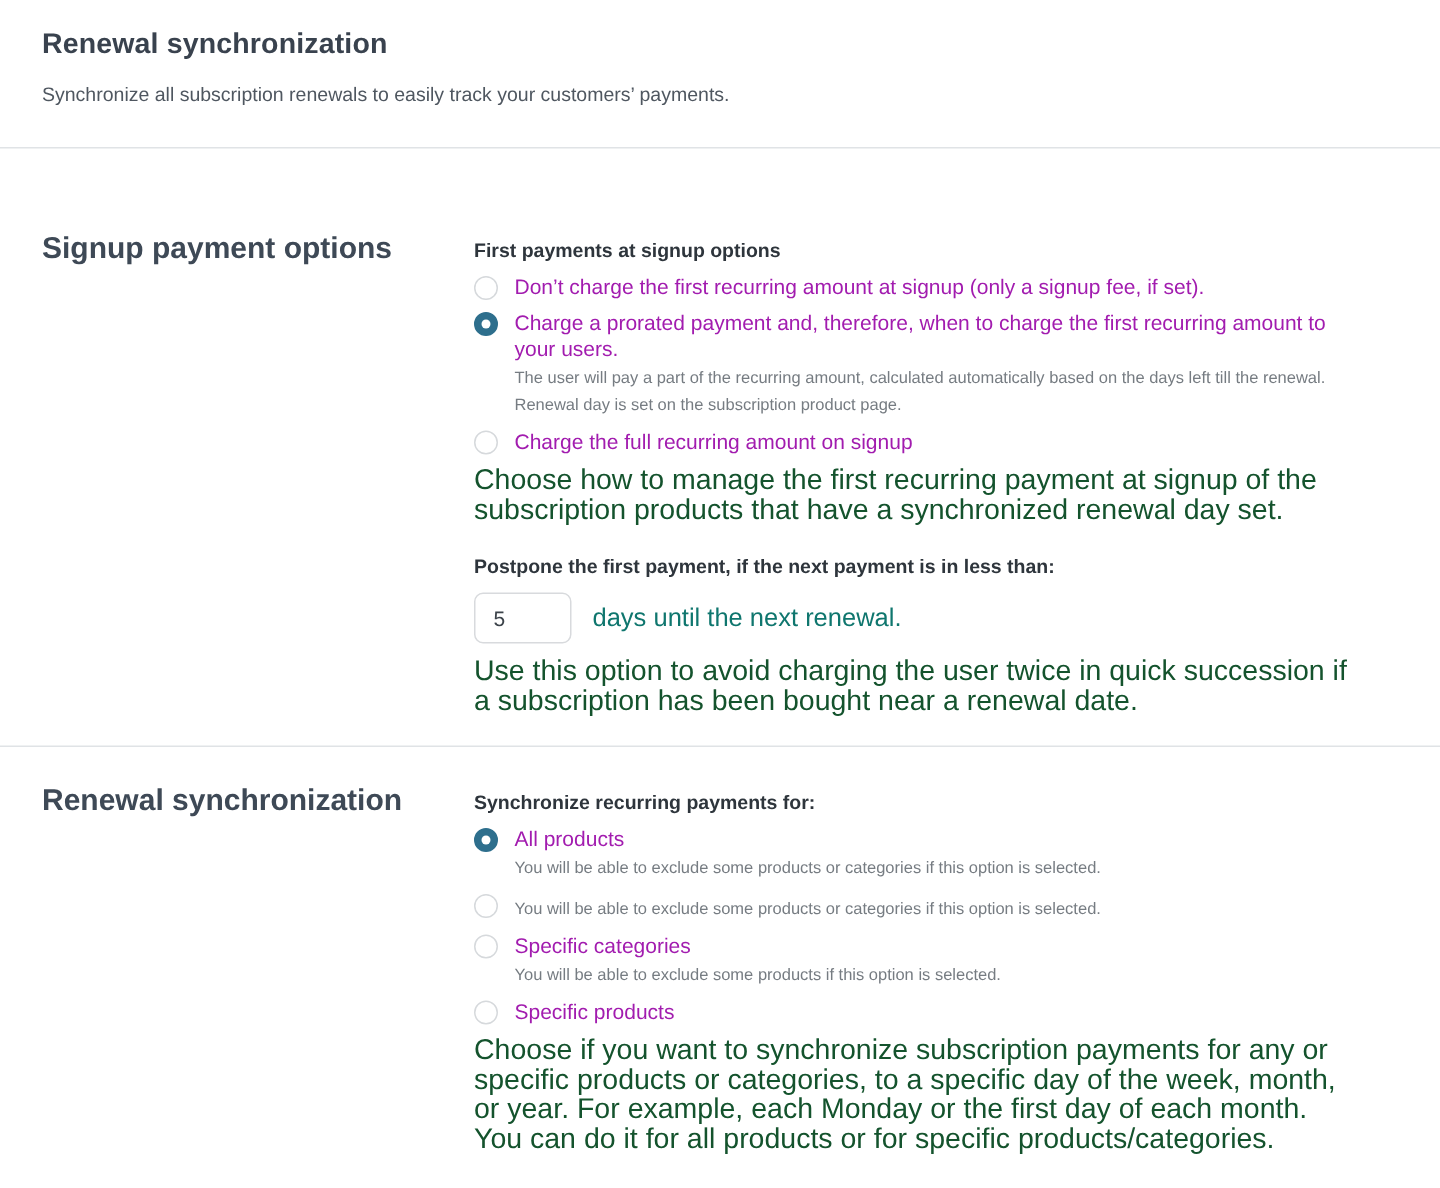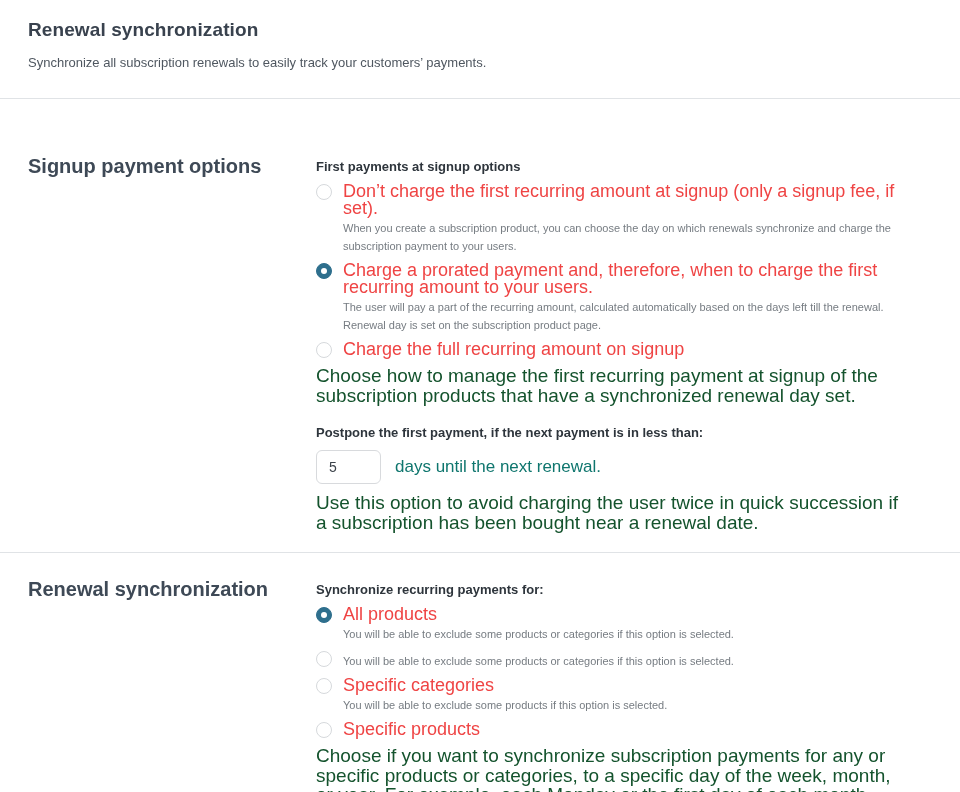--- a/index.html
+++ b/index.html
@@ -49,21 +49,21 @@
     flex: none; width: 16px; height: 16px; margin-top: 1px;
     border-radius: 50%; border: 1px solid #d6d9dc; background: #fff;
     position: relative;
   }
   .option.checked .radio { background: #2e6f8d; border-color: #2e6f8d; }
   .option.checked .radio::after {
     content: ""; position: absolute; left: 50%; top: 50%;
     width: 6px; height: 6px; margin: -3px 0 0 -3px;
     border-radius: 50%; background: #fff;
   }
-  .option-label { font-size: 18px; color: #ef4444; line-height: 17px; }
+  .option-label { font-size: 14px; color: #a21caf; line-height: 17px; }
   .option-desc {
     font-size: 11px; color: #767c82; line-height: 18px;
     margin-top: 2px; max-width: 548px;
   }
 
   .footnote {
     font-size: 19px; color: #14532d; line-height: 19.5px;
     margin-top: 8px; max-width: 588px;
   }
 
@@ -93,21 +93,20 @@
   <div class="section section-1">
     <div class="section-label">Signup payment options</div>
     <div class="content">
 
       <div class="group-heading">First payments at signup options</div>
 
       <div class="option">
         <span class="radio"></span>
         <span>
           <span class="option-label" style="display:block">Don’t charge the first recurring amount at signup (only a signup fee, if set).</span>
-          <span class="option-desc" style="display:block">When you create a subscription product, you can choose the day on which renewals synchronize and charge the subscription payment to your users.</span>
         </span>
       </div>
 
       <div class="option checked">
         <span class="radio"></span>
         <span>
           <span class="option-label" style="display:block">Charge a prorated payment and, therefore, when to charge the first recurring amount to your users.</span>
           <span class="option-desc" style="display:block">The user will pay a part of the recurring amount, calculated automatically based on the days left till the renewal. Renewal day is set on the subscription product page.</span>
         </span>
       </div>

